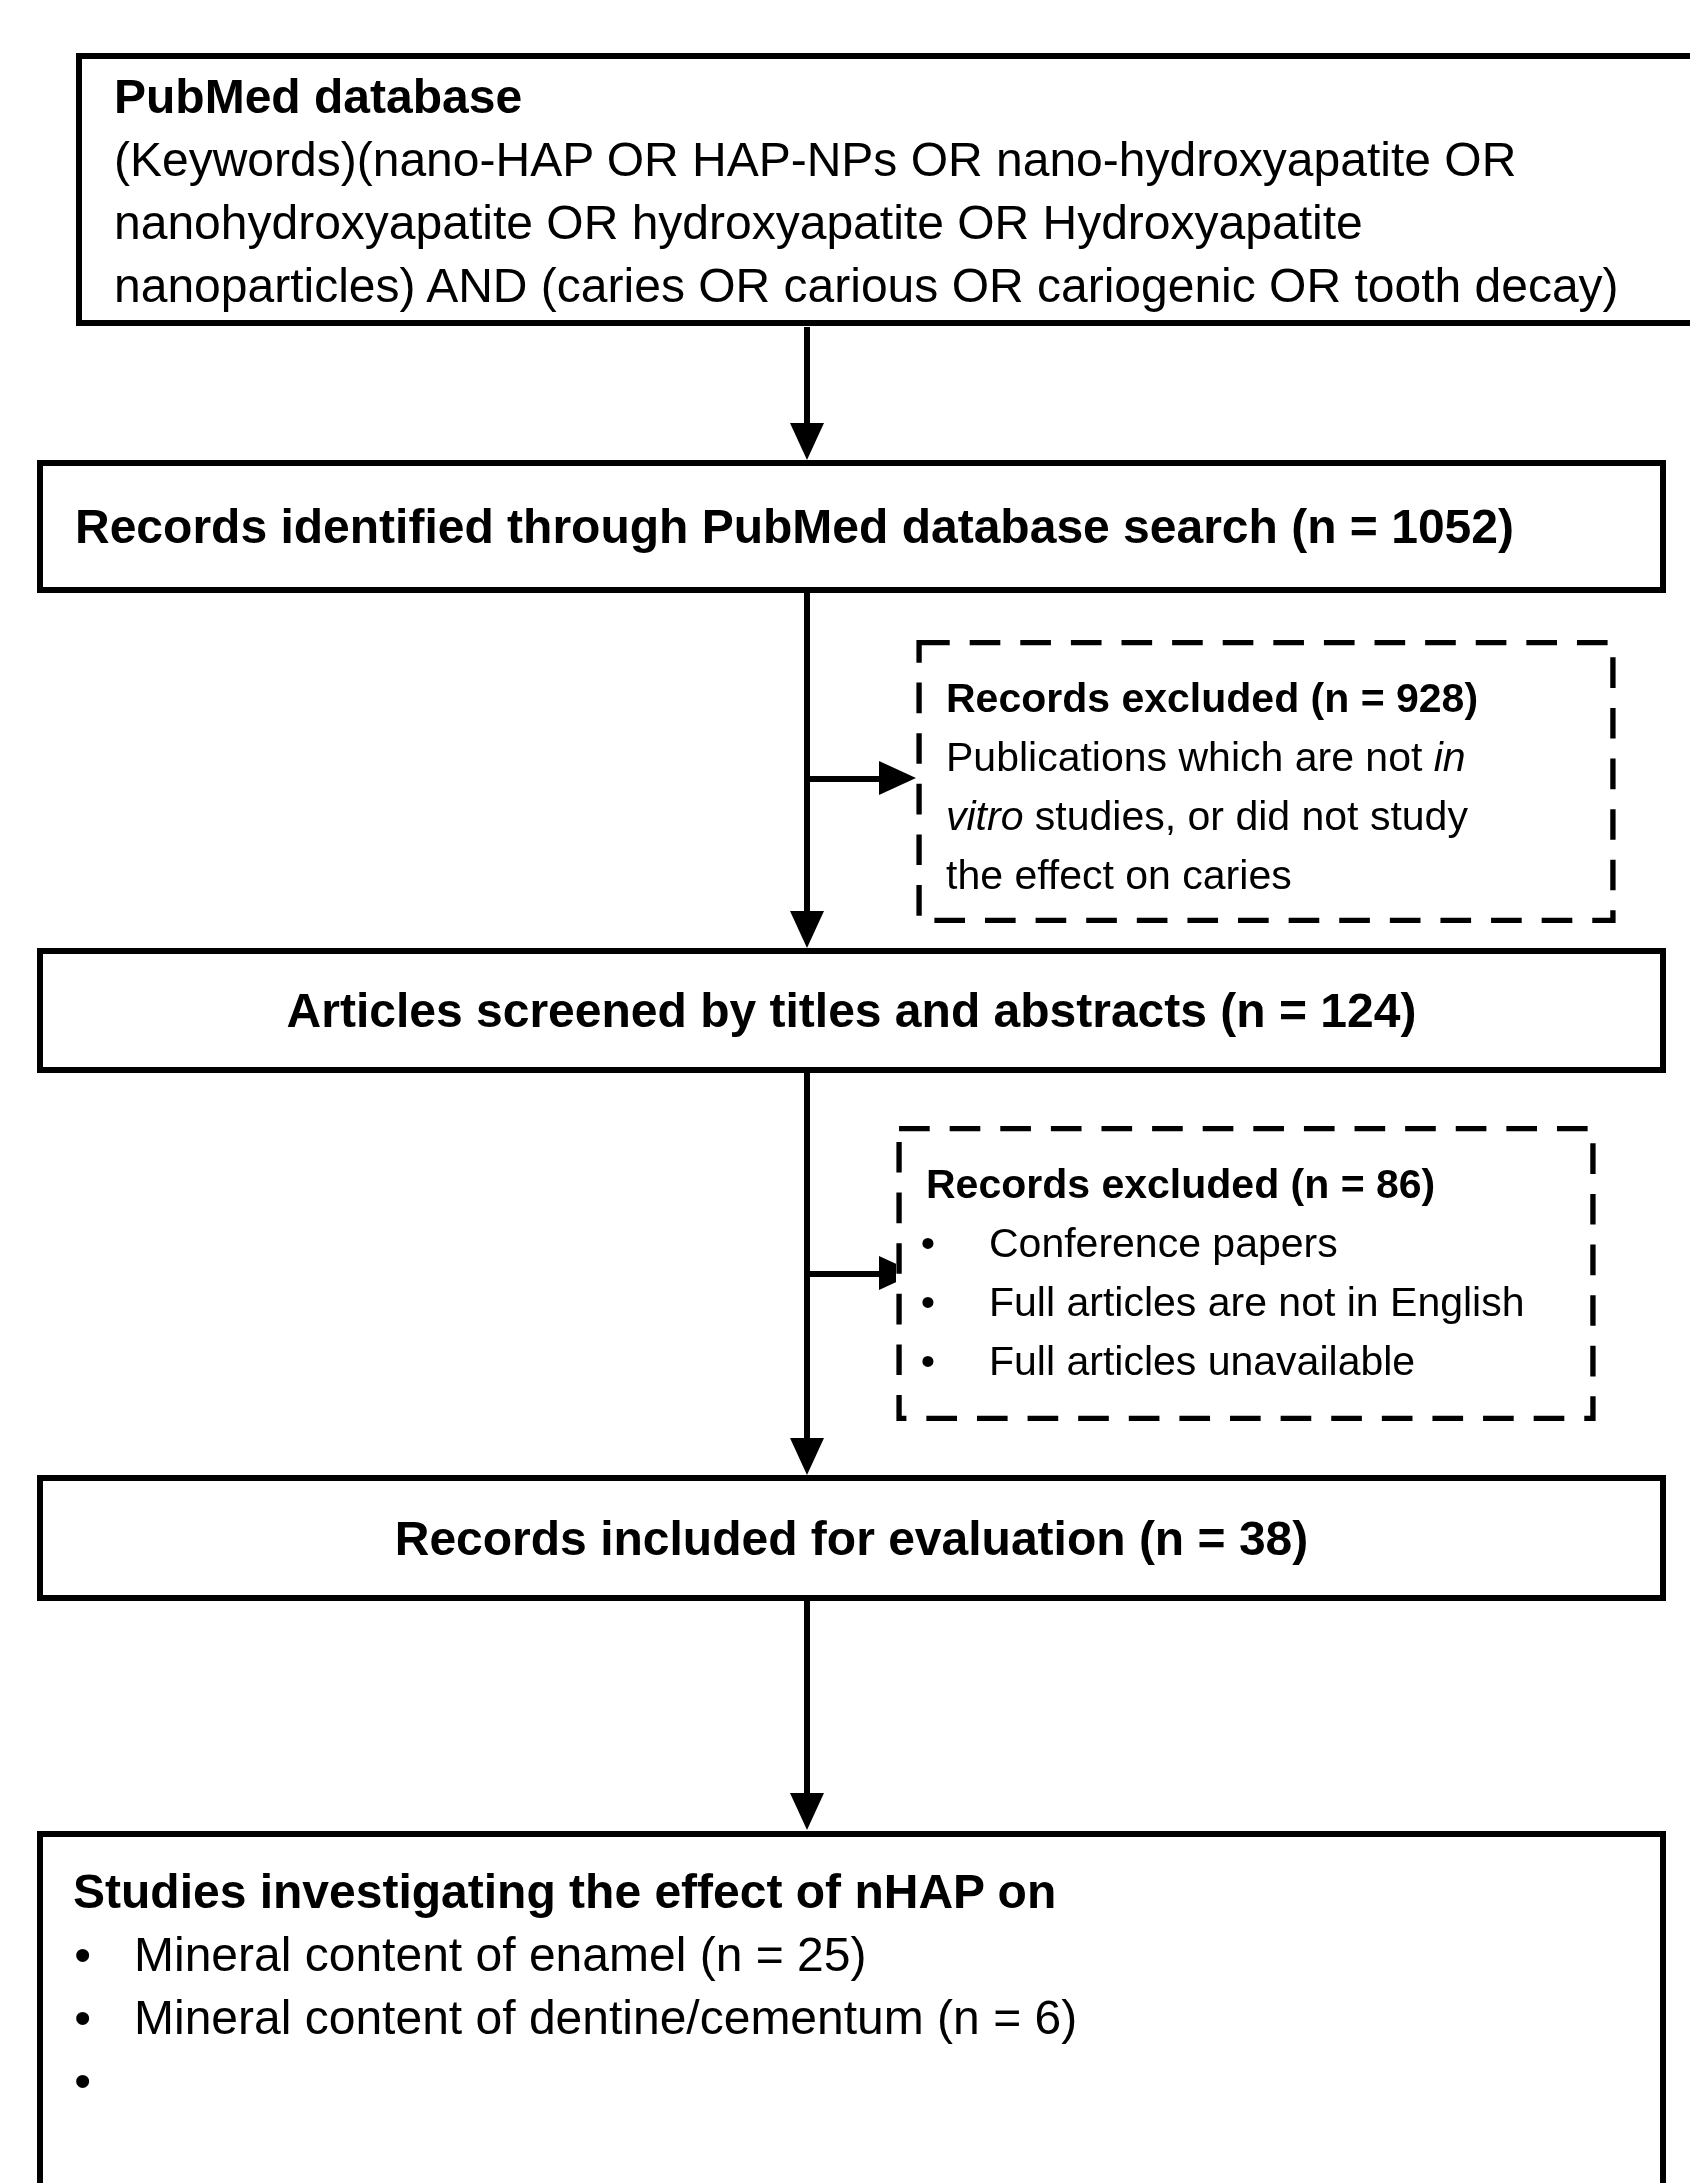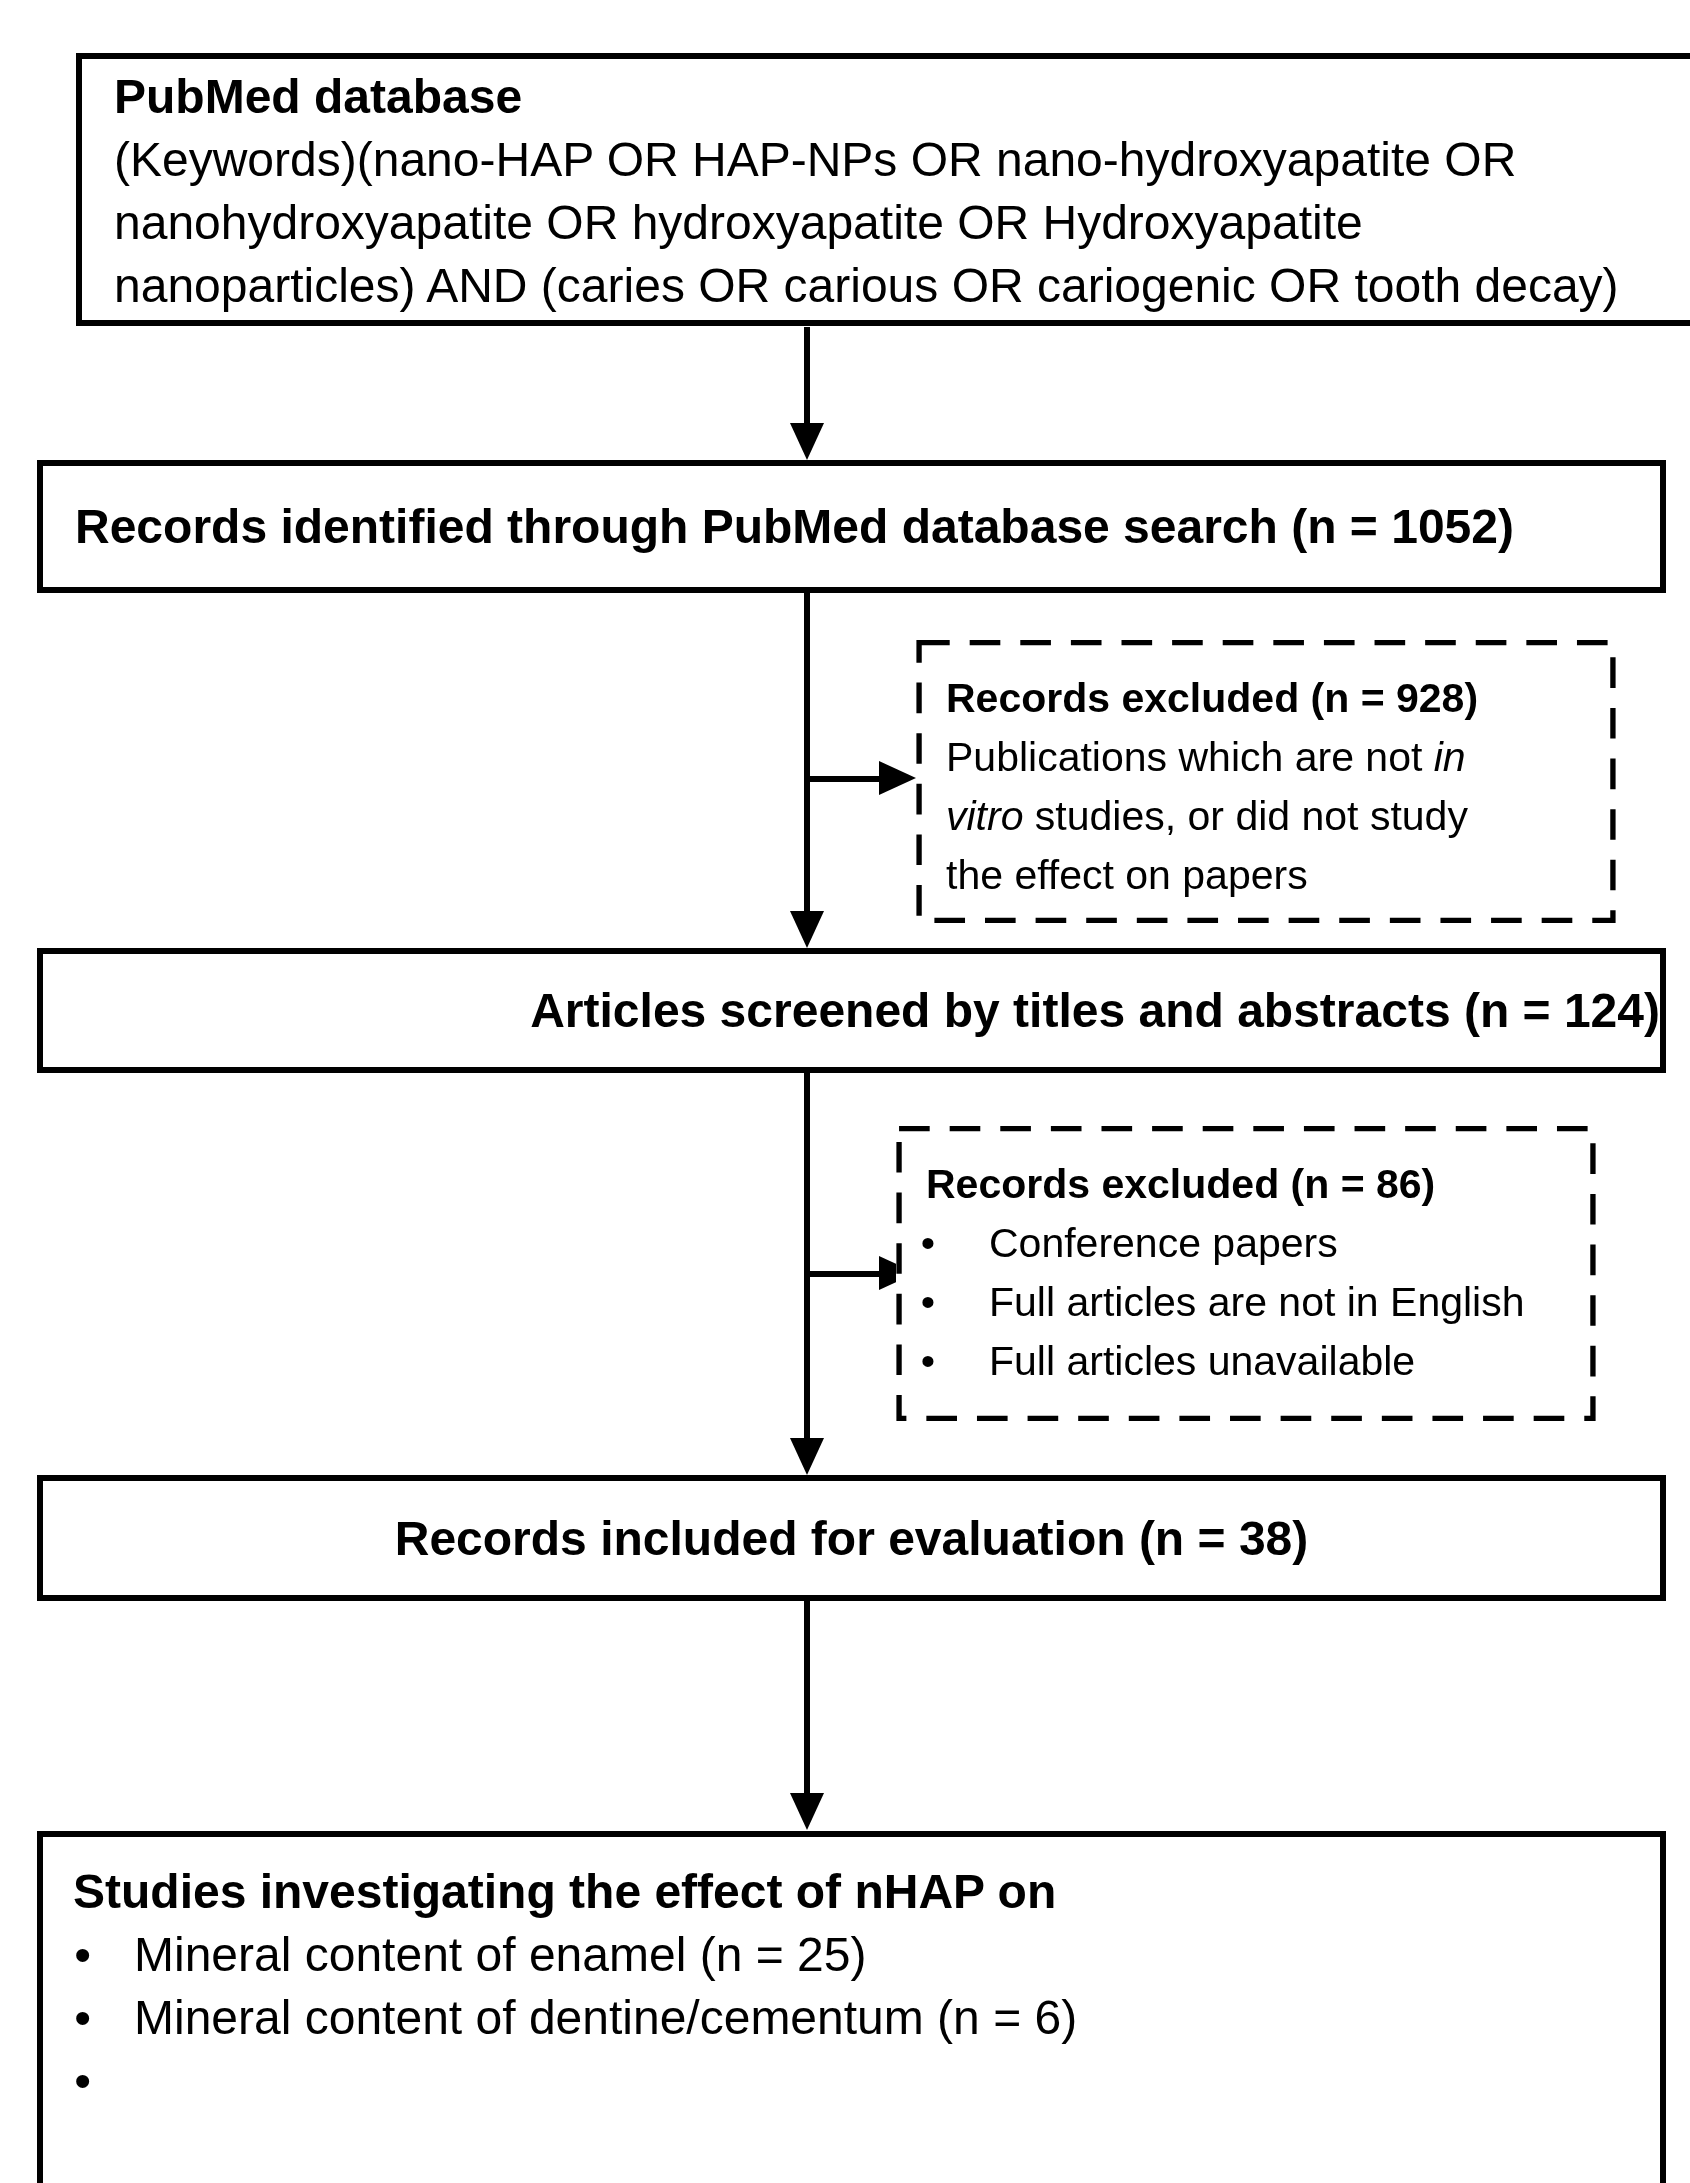--- a/index.html
+++ b/index.html
@@ -24,21 +24,21 @@
   .b-title { font-weight: bold; }
 
   .box2 {
     left: 37px; top: 460px; width: 1629px; height: 133px;
     display: flex; align-items: center;
     padding: 12px 32px;
     font-size: 48px; font-weight: bold;
   }
   .box3 {
     left: 37px; top: 948px; width: 1629px; height: 125px;
-    display: flex; align-items: center; justify-content: flex-end;
+    display: flex; align-items: center; justify-content: center;
     font-size: 48px; font-weight: bold;
   }
   .box4 {
     left: 37px; top: 1475px; width: 1629px; height: 126px;
     display: flex; align-items: center; justify-content: center;
     font-size: 48px; font-weight: bold;
   }
   .box5 {
     left: 37px; top: 1831px; width: 1629px; height: 404px;
     padding: 22.7px 30px;
@@ -114,21 +114,21 @@
   <div class="head-down h2"></div>
   <div class="hline hb1"></div>
   <div class="head-right hr1"></div>
 
   <section class="box dashed dbox1">
     <svg class="dash-stroke" width="700" height="283" viewBox="0 0 1050 425">
       <rect x="4" y="4" width="1042" height="417" fill="none" stroke="#000000" stroke-width="8" stroke-dasharray="46 30"></rect>
     </svg>
     <div class="d-content">
       <div class="b-title">Records excluded (n = 928)</div>
-      <div class="b-para"><span>Publications which are not </span><i>in</i><br><i>vitro</i><span> studies, or did not study</span><br><span>the effect on papers</span></div>
+      <div class="b-para"><span>Publications which are not </span><i>in</i><br><i>vitro</i><span> studies, or did not study</span><br><span>the effect on caries</span></div>
     </div>
   </section>
 
   <section class="box solid box3">
     <div class="b-label">Articles screened by titles and abstracts (n = 124)</div>
   </section>
 
   <div class="vline a3"></div>
   <div class="head-down h3"></div>
   <div class="hline hb2"></div>

